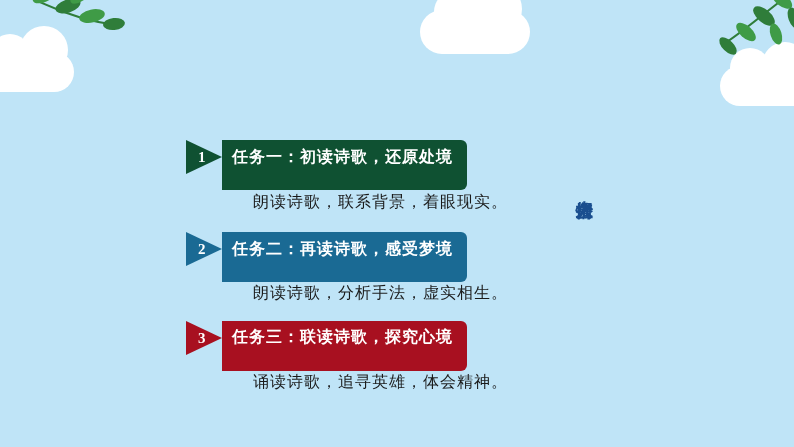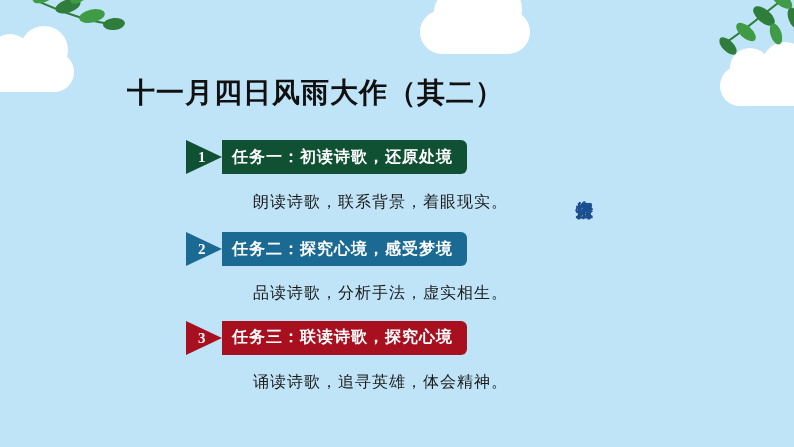--- a/index.html
+++ b/index.html
@@ -85,21 +85,21 @@
     left: 12px;
     top: 0;
     height: 34px;
     line-height: 34px;
     color: #ffffff;
     font-family: "Liberation Serif", serif;
     font-weight: bold;
     font-size: 15px;
   }
   .bar {
-    height: 34px;
+    height: 50px;
     line-height: 34px;
     padding: 0 14px 0 10px;
     color: #ffffff;
     font-family: "Liberation Serif", serif;
     font-weight: bold;
     font-size: 16px;
     letter-spacing: 1px;
     white-space: nowrap;
     border-top-right-radius: 6px;
     border-bottom-right-radius: 6px;
@@ -168,39 +168,38 @@
       <path d="M100 4 C78 20, 58 38, 34 54" stroke="#2f7d3a" stroke-width="2" fill="none"></path>
       <ellipse cx="92" cy="10" rx="12" ry="6" fill="#3f9b46" transform="rotate(38 92 10)"></ellipse>
       <ellipse cx="74" cy="26" rx="13" ry="6.5" fill="#2f7d3a" transform="rotate(40 74 26)"></ellipse>
       <ellipse cx="56" cy="42" rx="12" ry="6" fill="#3f9b46" transform="rotate(42 56 42)"></ellipse>
       <ellipse cx="38" cy="56" rx="11" ry="5.5" fill="#2f7d3a" transform="rotate(44 38 56)"></ellipse>
       <ellipse cx="104" cy="28" rx="11" ry="5.5" fill="#2f7d3a" transform="rotate(70 104 28)"></ellipse>
       <ellipse cx="86" cy="44" rx="11" ry="5.5" fill="#3f9b46" transform="rotate(72 86 44)"></ellipse>
     </svg>
   </div>
 
-  <div id="title">十一月四日风雨大作（其二）</div>
 
   <div class="task-row" style="top:140px;">
     <div class="arrow-head">
       <div class="tri" style="border-left:36px solid #0f5132;"></div>
       <div class="arrow-num">1</div>
     </div>
     <div class="bar" style="background:#0f5132;">任务一：初读诗歌，还原处境</div>
   </div>
   <div class="task-sub" style="top:192px;">朗读诗歌，联系背景，着眼现实。</div>
 
   <div class="task-row" style="top:232px;">
     <div class="arrow-head">
       <div class="tri" style="border-left:36px solid #1a6a94;"></div>
       <div class="arrow-num">2</div>
     </div>
-    <div class="bar" style="background:#1a6a94;">任务二：探究心境，感受梦境</div>
-  </div>
-  <div class="task-sub" style="top:283px;">品读诗歌，分析手法，虚实相生。</div>
+    <div class="bar" style="background:#1a6a94;">任务二：再读诗歌，感受梦境</div>
+  </div>
+  <div class="task-sub" style="top:283px;">朗读诗歌，分析手法，虚实相生。</div>
 
   <div class="task-row" style="top:321px;">
     <div class="arrow-head">
       <div class="tri" style="border-left:36px solid #a81020;"></div>
       <div class="arrow-num">3</div>
     </div>
     <div class="bar" style="background:#a81020;font-family:Liberation Mono, monospace;">任务三：联读诗歌，探究心境</div>
   </div>
   <div class="task-sub" style="top:372px;text-align:center;">诵读诗歌，追寻英雄，体会精神。</div>
 

